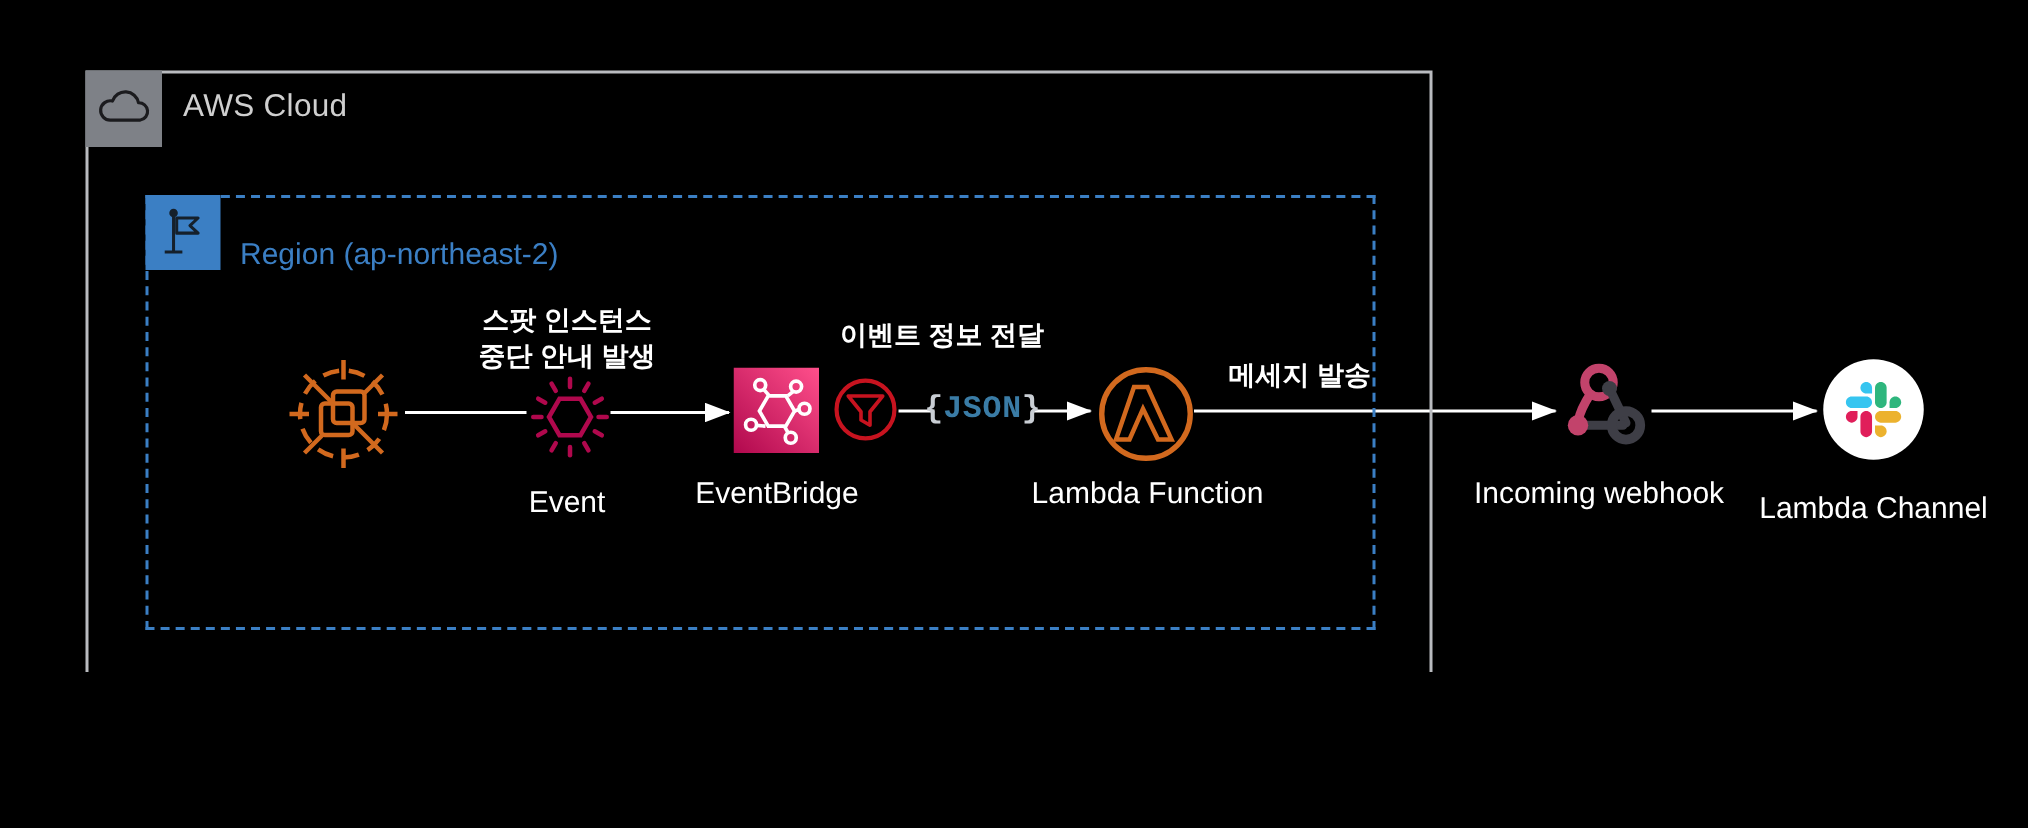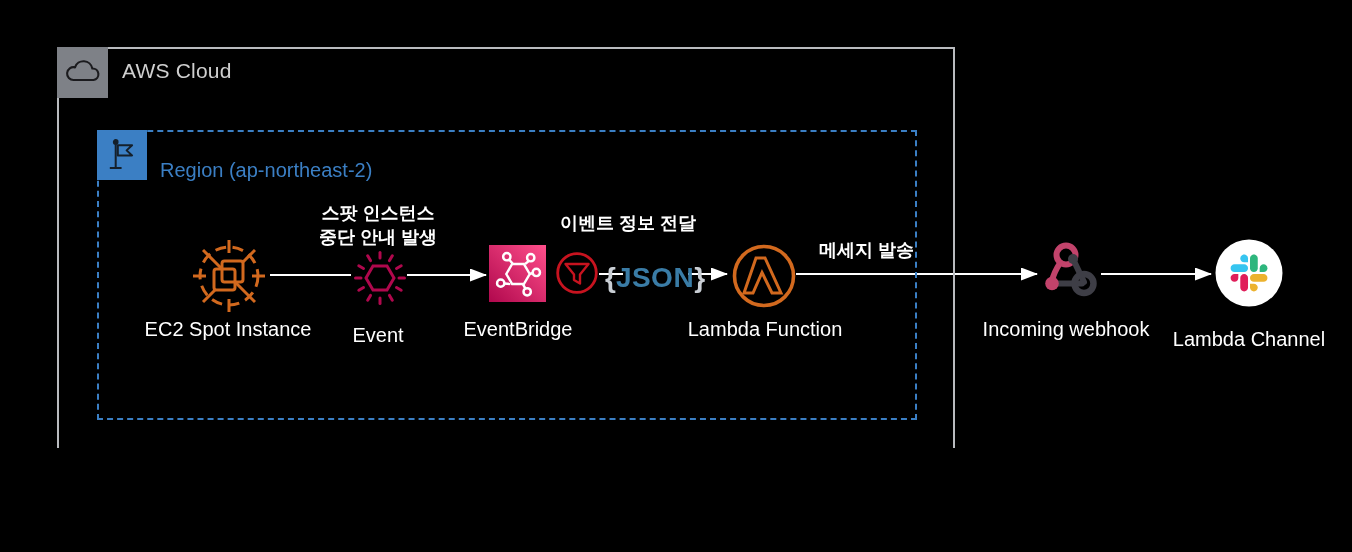--- a/index.html
+++ b/index.html
@@ -11,21 +11,21 @@
   
   .aws-box{left:57px;top:47px;width:898px;height:446px;border:2px solid #B9BBBF;box-sizing:border-box;}
   .aws-badge{left:57px;top:47px;width:51px;height:51px;background:#7E8187;display:flex;align-items:center;justify-content:center;}
   .aws-title{left:122px;top:59px;font-size:21px;color:#CFCFCF;letter-spacing:.2px;}
   .region-box{left:97px;top:130px;width:820px;height:290px;border:2px dashed #3B7FC4;box-sizing:border-box;}
   .region-badge{left:97px;top:130px;width:50px;height:50px;background:#3B7FC4;display:flex;align-items:center;justify-content:center;}
   .region-title{left:160px;top:159px;font-size:20px;color:#3B7FC4;}
   
   .node-label{color:#FFFFFF;font-size:20px;white-space:nowrap;transform:translateX(-50%);}
   .annot{color:#ffffff;font-size:18px;font-weight:bold;white-space:nowrap;transform:translateX(-50%);text-align:center;line-height:24px;}
-  .json-badge{left:655px;top:262px;transform:translateX(-50%);font-size:28px;font-weight:bold;white-space:nowrap;}
+  .json-badge{left:655px;top:262px;transform:translateX(-50%);font-size:21px;font-weight:bold;white-space:nowrap;font-family:Liberation Mono, monospace;}
   .json-badge .brace{color:#C9CED4;}
   .json-badge .json-word{color:#3A7CA6;letter-spacing:.5px;}
   .connectors{left:0;top:0;pointer-events:none;}
 </style>
 </head>
 <body>
 
 <div class="canvas">
 
   <svg class="abs connectors" width="1352" height="552" viewBox="0 0 1352 552">
@@ -73,21 +73,20 @@
         <line x1="65" y1="42" x2="78" y2="42"></line>
         <line x1="16" y1="16" x2="34" y2="34"></line>
         <line x1="68" y1="16" x2="56" y2="28"></line>
         <line x1="16" y1="68" x2="28" y2="56"></line>
         <line x1="68" y1="68" x2="48.5" y2="48.5"></line>
         <rect x="35" y="27" width="21" height="21" rx="2.5"></rect>
         <rect x="27" y="35" width="21" height="21" rx="2.5"></rect>
       </g>
     </svg>
   </div>
-  <div class="abs node-label" style="left:228px;top:318px;">EC2 Spot Instance</div>
 
   <div class="abs" style="left:352px;top:250px;">
     <svg width="56" height="56" viewBox="0 0 56 56">
       <g stroke="#B0084D" stroke-width="3" fill="none" stroke-linecap="round">
         <polygon points="14,28 21,15.9 35,15.9 42,28 35,40.1 21,40.1"></polygon>
         <g>
           <line x1="28" y1="8" x2="28" y2="2.5"></line>
           <line x1="37.5" y1="10.6" x2="40.3" y2="5.8"></line>
           <line x1="44.5" y1="18.5" x2="49.2" y2="15.8"></line>
           <line x1="47" y1="28" x2="52.5" y2="28"></line>

